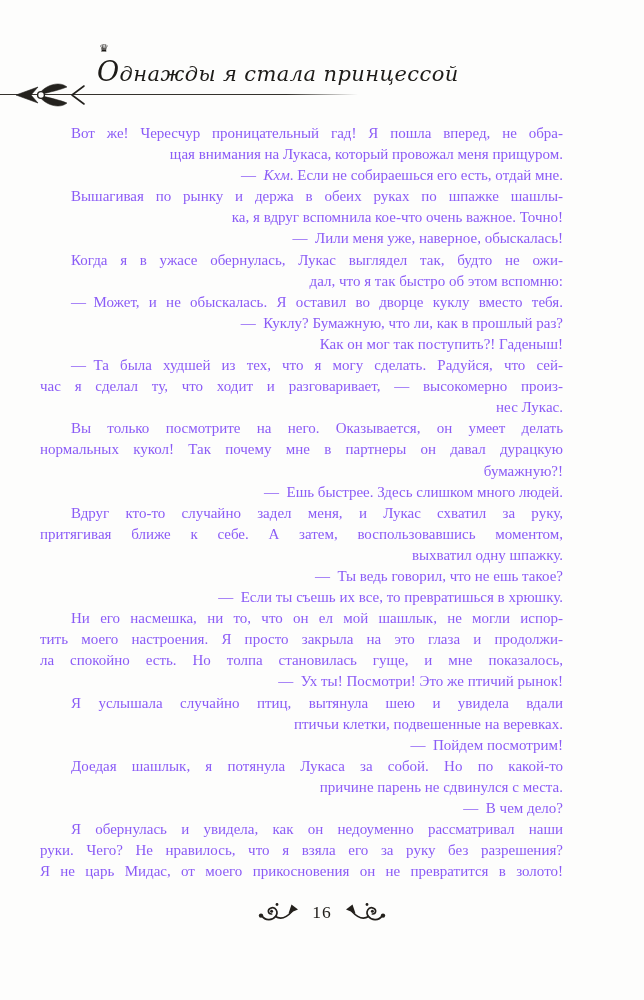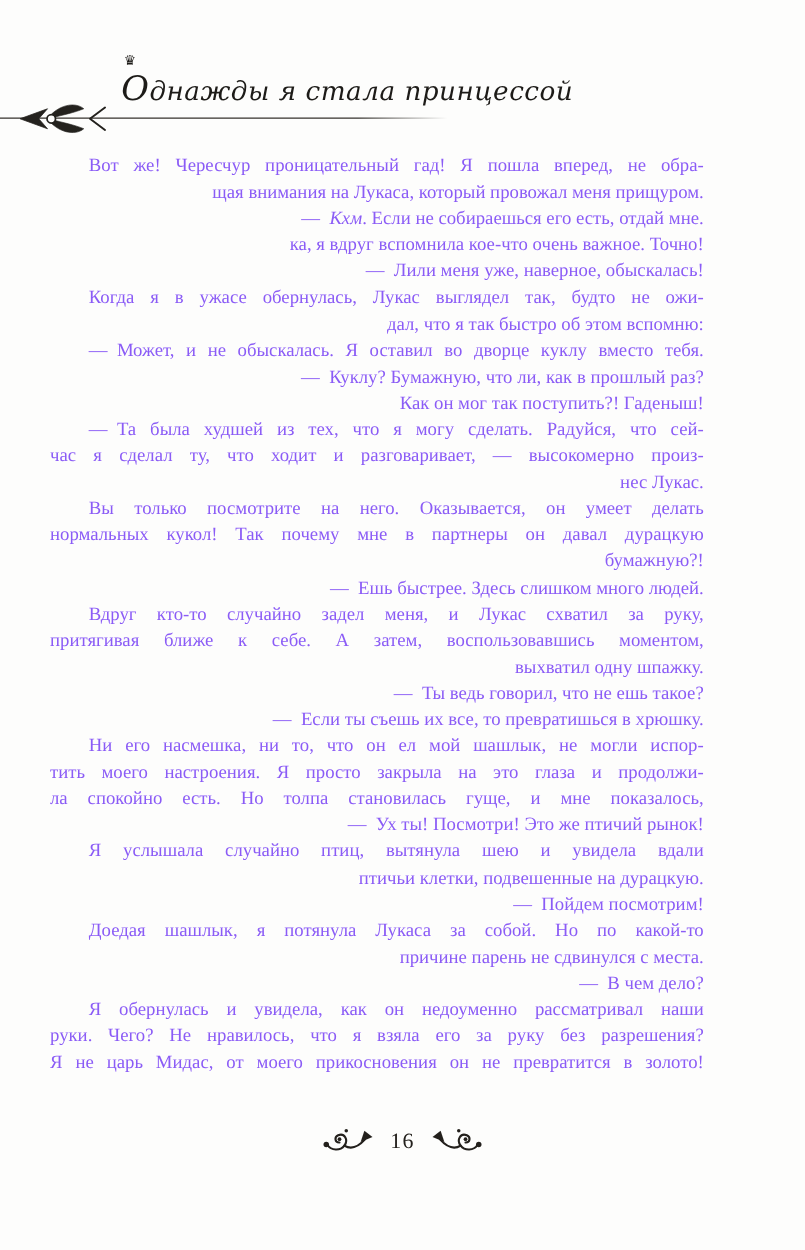--- a/index.html
+++ b/index.html
@@ -74,20 +74,21 @@
         <circle cx="27" cy="17" r="3.4" fill="#fdfdfc" stroke-width="1.4"></circle>
         <path d="M70 8 L58 17 L70 26" fill="none" stroke-width="1.6" stroke-linecap="round" stroke-linejoin="round"></path>
       </g>
     </svg>
   </div>
 
   <div class="bodytext" id="bodytext">
       <div class="line indent fill" style="">Вот же! Чересчур проницательный гад! Я пошла вперед, не обра-</div>
       <div class="line" style="">щая внимания на Лукаса, который провожал меня прищуром.</div>
       <div class="line indent" style="">— <i>Кхм</i>. Если не собираешься его есть, отдай мне.</div>
+      <div class="line indent fill" style="">Вышагивая по рынку и держа в обеих руках по шпажке шашлы-</div>
       <div class="line" style="">ка, я вдруг вспомнила кое-что очень важное. Точно!</div>
       <div class="line indent" style="">— Лили меня уже, наверное, обыскалась!</div>
       <div class="line indent fill" style="">Когда я в ужасе обернулась, Лукас выглядел так, будто не ожи-</div>
       <div class="line" style="">дал, что я так быстро об этом вспомню:</div>
       <div class="line indent fill" style="">— Может, и не обыскалась. Я оставил во дворце куклу вместо тебя.</div>
       <div class="line indent" style="">— Куклу? Бумажную, что ли, как в прошлый раз?</div>
       <div class="line" style="">Как он мог так поступить?! Гаденыш!</div>
       <div class="line indent fill" style="">— Та была худшей из тех, что я могу сделать. Радуйся, что сей-</div>
       <div class="line fill" style="">час я сделал ту, что ходит и разговаривает, — высокомерно произ-</div>
       <div class="line" style="">нес Лукас.</div>
@@ -98,21 +99,21 @@
       <div class="line indent fill" style="">Вдруг кто-то случайно задел меня, и Лукас схватил за руку,</div>
       <div class="line fill" style="">притягивая ближе к себе. А затем, воспользовавшись моментом,</div>
       <div class="line" style="">выхватил одну шпажку.</div>
       <div class="line indent" style="">— Ты ведь говорил, что не ешь такое?</div>
       <div class="line indent" style="">— Если ты съешь их все, то превратишься в хрюшку.</div>
       <div class="line indent fill" style="">Ни его насмешка, ни то, что он ел мой шашлык, не могли испор-</div>
       <div class="line fill" style="">тить моего настроения. Я просто закрыла на это глаза и продолжи-</div>
       <div class="line fill" style="">ла спокойно есть. Но толпа становилась гуще, и мне показалось,</div>
       <div class="line indent" style="">— Ух ты! Посмотри! Это же птичий рынок!</div>
       <div class="line indent fill" style="">Я услышала случайно птиц, вытянула шею и увидела вдали</div>
-      <div class="line" style="">птичьи клетки, подвешенные на дурацкую.</div>
+      <div class="line" style="">птичьи клетки, подвешенные на веревках.</div>
       <div class="line indent" style="">— Пойдем посмотрим!</div>
       <div class="line indent fill" style="">Доедая шашлык, я потянула Лукаса за собой. Но по какой-то</div>
       <div class="line" style="">причине парень не сдвинулся с места.</div>
       <div class="line indent" style="">— В чем дело?</div>
       <div class="line indent fill" style="">Я обернулась и увидела, как он недоуменно рассматривал наши</div>
       <div class="line fill" style="">руки. Чего? Не нравилось, что я взяла его за руку без разрешения?</div>
       <div class="line fill" style="">Я не царь Мидас, от моего прикосновения он не превратится в золото!</div>
     </div>
 
   <div class="footer">

